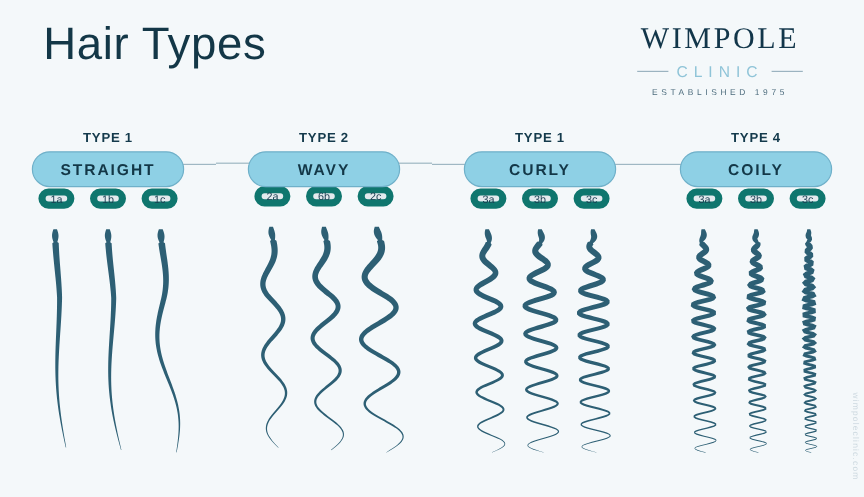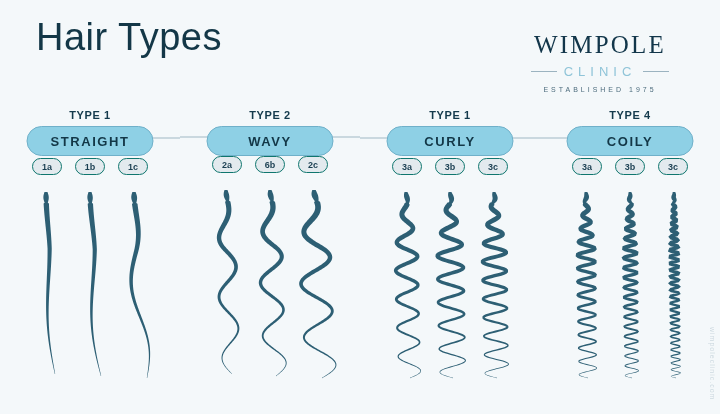--- a/index.html
+++ b/index.html
@@ -16,21 +16,21 @@
     position:absolute;left:36px;top:18px;
     font-size:38px;font-weight:300;letter-spacing:0.5px;
     color:#133747;line-height:1;
   }
   .logo{
     position:absolute;right:26px;top:20px;
     width:188px;text-align:center;color:#12364a;
   }
   .logo-main{
     font-family:"Liberation Serif", serif;
-    font-size:25px;letter-spacing:2.2px;color:#12364a;line-height:1;margin-top:12px;
+    font-size:25px;letter-spacing:2.2px;color:#12364a;line-height:1;
   }
   .logo-sub-row{
     display:flex;align-items:center;justify-content:center;
     gap:7px;margin-top:7px;
   }
   .logo-rule{height:1px;background:#9bb3c0;flex:0 0 26px;}
   .logo-sub{
     font-size:13px;letter-spacing:5px;color:#8fc4d8;
     font-family:"Liberation Sans", sans-serif;
   }
@@ -59,23 +59,23 @@
     position:absolute;left:50%;top:0;transform:translateX(-50%);
     width:127px;height:30px;border-radius:16px;
     background:#8ed0e5;border:1.5px solid #6fb0c9;
     display:flex;align-items:center;justify-content:center;
     font-size:13px;font-weight:700;letter-spacing:1.6px;color:#133747;
     box-sizing:border-box;
   }
   .sub-row{display:flex;gap:13px;margin-top:9px;}
   .sub-pill{
     width:30px;height:17px;border-radius:9px;
-    background:#e3eaee;border:1px solid #0f766e;
+    background:#e3eaee;border:6px solid #0f766e;
     display:flex;align-items:center;justify-content:center;
-    font-size:9px;font-weight:700;color:#1b3f52;
+    font-size:9px;font-weight:400;color:#1b3f52;
     box-sizing:border-box;
   }
   .strands{margin-top:13px;}
 
   .watermark{
     position:absolute;right:4px;bottom:14px;
     writing-mode:vertical-rl;
     font-size:7px;letter-spacing:1px;color:#cdd9e0;
   }
 </style>

